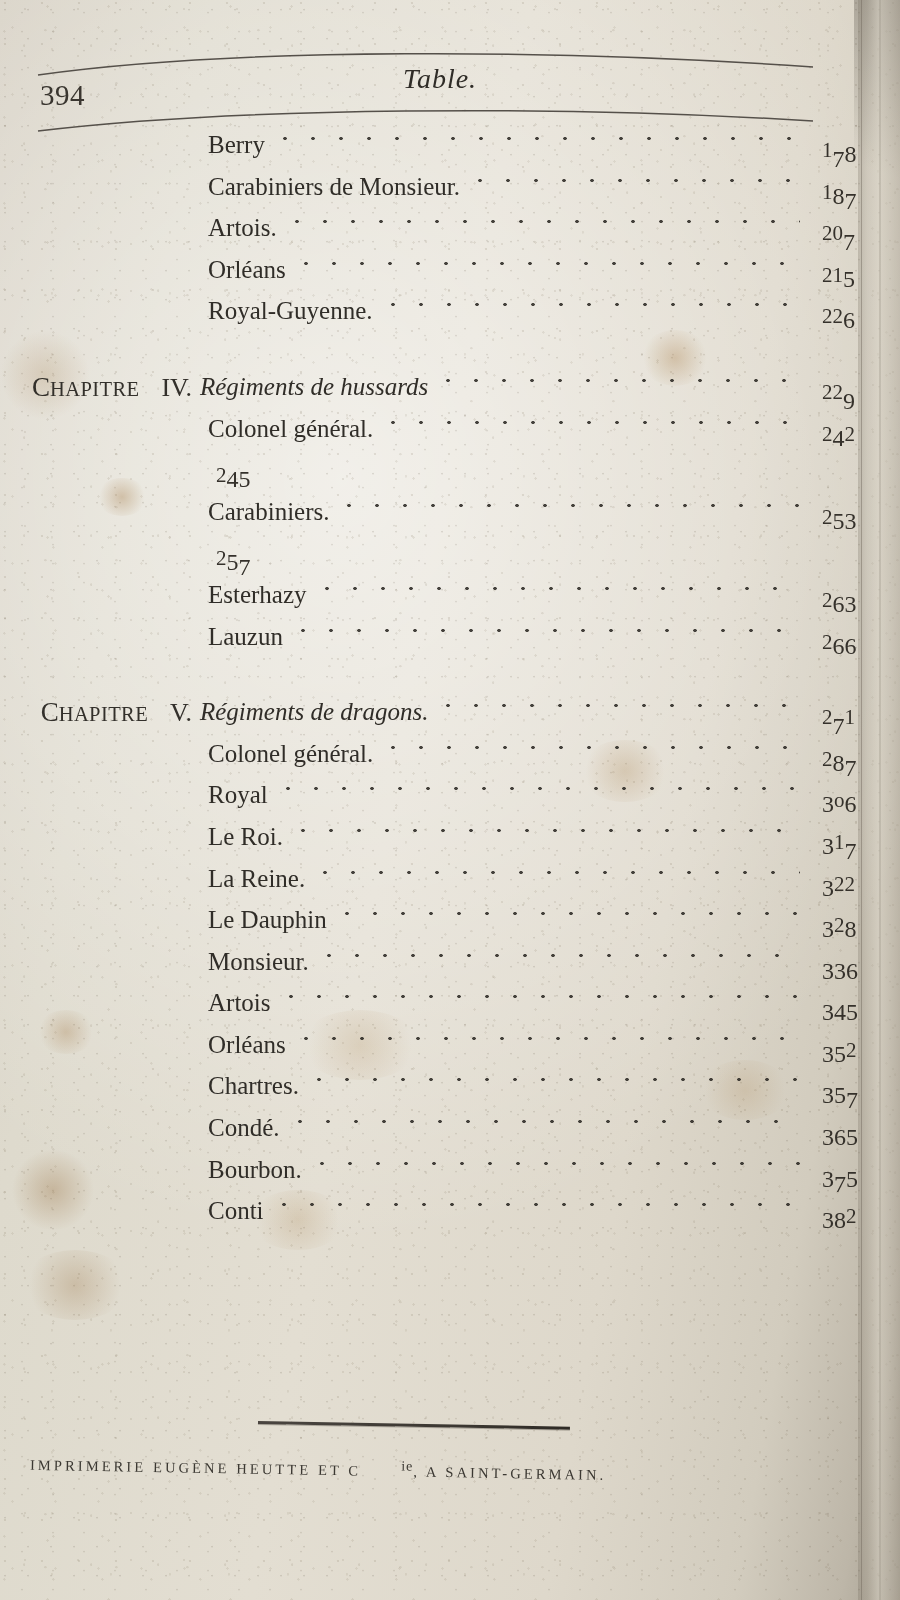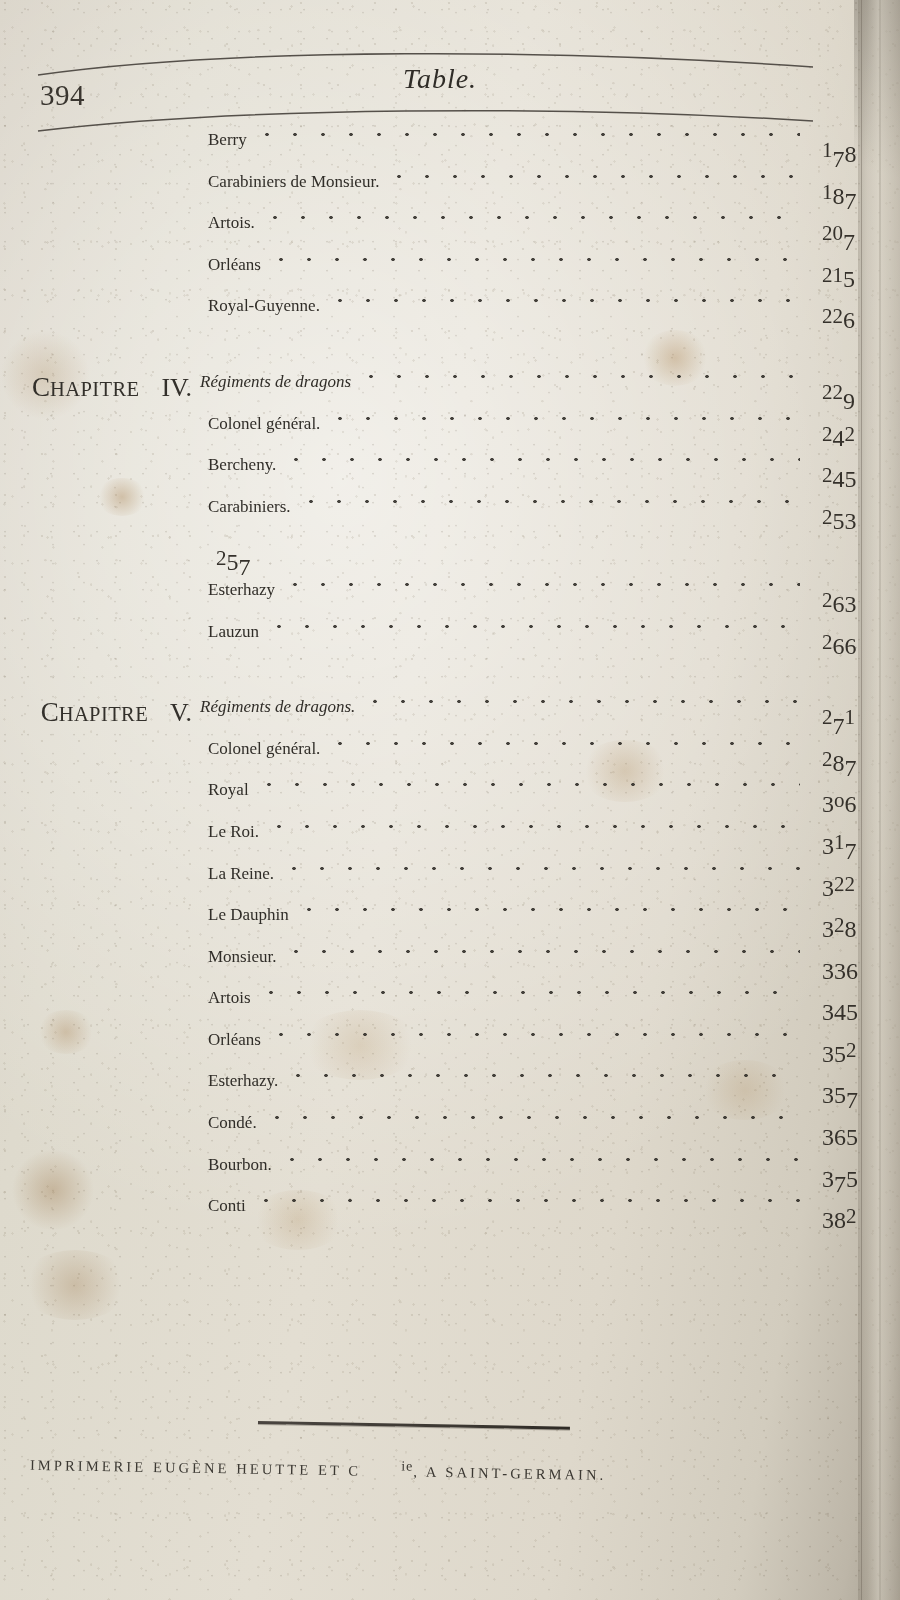--- a/index.html
+++ b/index.html
@@ -87,21 +87,21 @@
     position:relative;top:2px;
   }
   .chapcol .cap1{font-size:27px;}
   .chapcol .sc{font-size:20.5px;letter-spacing:.4px;}
   .chapcol .num{font-size:26px;margin-left:22px;}
 
   .entry{
     position:relative;flex:1 1 auto;
     display:flex;align-items:baseline;
     min-width:0;
-    font-size:17px;color:#302d28;text-align:right;
+    font-size:25px;color:#302d28;text-align:right;
   }
   .entry.ind{padding-left:8px;}
   .ttl{white-space:nowrap;}
   .ttl.it{font-style:italic;}
   .leader{
     flex:1 1 auto;min-width:10px;height:1em;position:relative;top:-2px;
     overflow:hidden;
     background-image:radial-gradient(circle, #2e2b26 0 1.6px, transparent 1.9px);
     background-size:28px 1em;
     background-position:left bottom;
@@ -206,39 +206,35 @@
             <span class="leader"></span>
           </div>
           <div class="pg"><span class="d-x">2</span><span class="d-x">2</span><span class="d-up">6</span></div>
         </div>
       </div>
       <div class="gap"></div>
       <div class="toc-block">
         <div class="row">
           <div class="chapcol"><span class="cap1">C</span><span class="sc">HAPITRE</span><span class="num">IV.</span></div>
           <div class="entry">
-            <span class="ttl it">Régiments de dragons</span>
+            <span class="ttl it">Régiments de hussards</span>
             <span class="leader"></span>
           </div>
           <div class="pg"><span class="d-x">2</span><span class="d-x">2</span><span class="d-desc">9</span></div>
         </div>
         <div class="row">
           <div class="chapcol"></div>
           <div class="entry ind">
             <span class="ttl">Colonel général.</span>
             <span class="leader"></span>
           </div>
           <div class="pg"><span class="d-x">2</span><span class="d-up">4</span><span class="d-x">2</span></div>
         </div>
         <div class="row">
           <div class="chapcol"></div>
-          <div class="entry ind">
-            <span class="ttl">Bercheny.</span>
-            <span class="leader"></span>
-          </div>
           <div class="pg"><span class="d-x">2</span><span class="d-up">4</span><span class="d-up">5</span></div>
         </div>
         <div class="row">
           <div class="chapcol"></div>
           <div class="entry ind">
             <span class="ttl">Carabiniers.</span>
             <span class="leader"></span>
           </div>
           <div class="pg"><span class="d-x">2</span><span class="d-up">5</span><span class="d-up">3</span></div>
         </div>
@@ -333,21 +329,21 @@
           <div class="chapcol"></div>
           <div class="entry ind">
             <span class="ttl">Orléans</span>
             <span class="leader"></span>
           </div>
           <div class="pg"><span class="d-up">3</span><span class="d-up">5</span><span class="d-x">2</span></div>
         </div>
         <div class="row">
           <div class="chapcol"></div>
           <div class="entry ind">
-            <span class="ttl">Esterhazy.</span>
+            <span class="ttl">Chartres.</span>
             <span class="leader"></span>
           </div>
           <div class="pg"><span class="d-up">3</span><span class="d-up">5</span><span class="d-desc">7</span></div>
         </div>
         <div class="row">
           <div class="chapcol"></div>
           <div class="entry ind">
             <span class="ttl">Condé.</span>
             <span class="leader"></span>
           </div>

